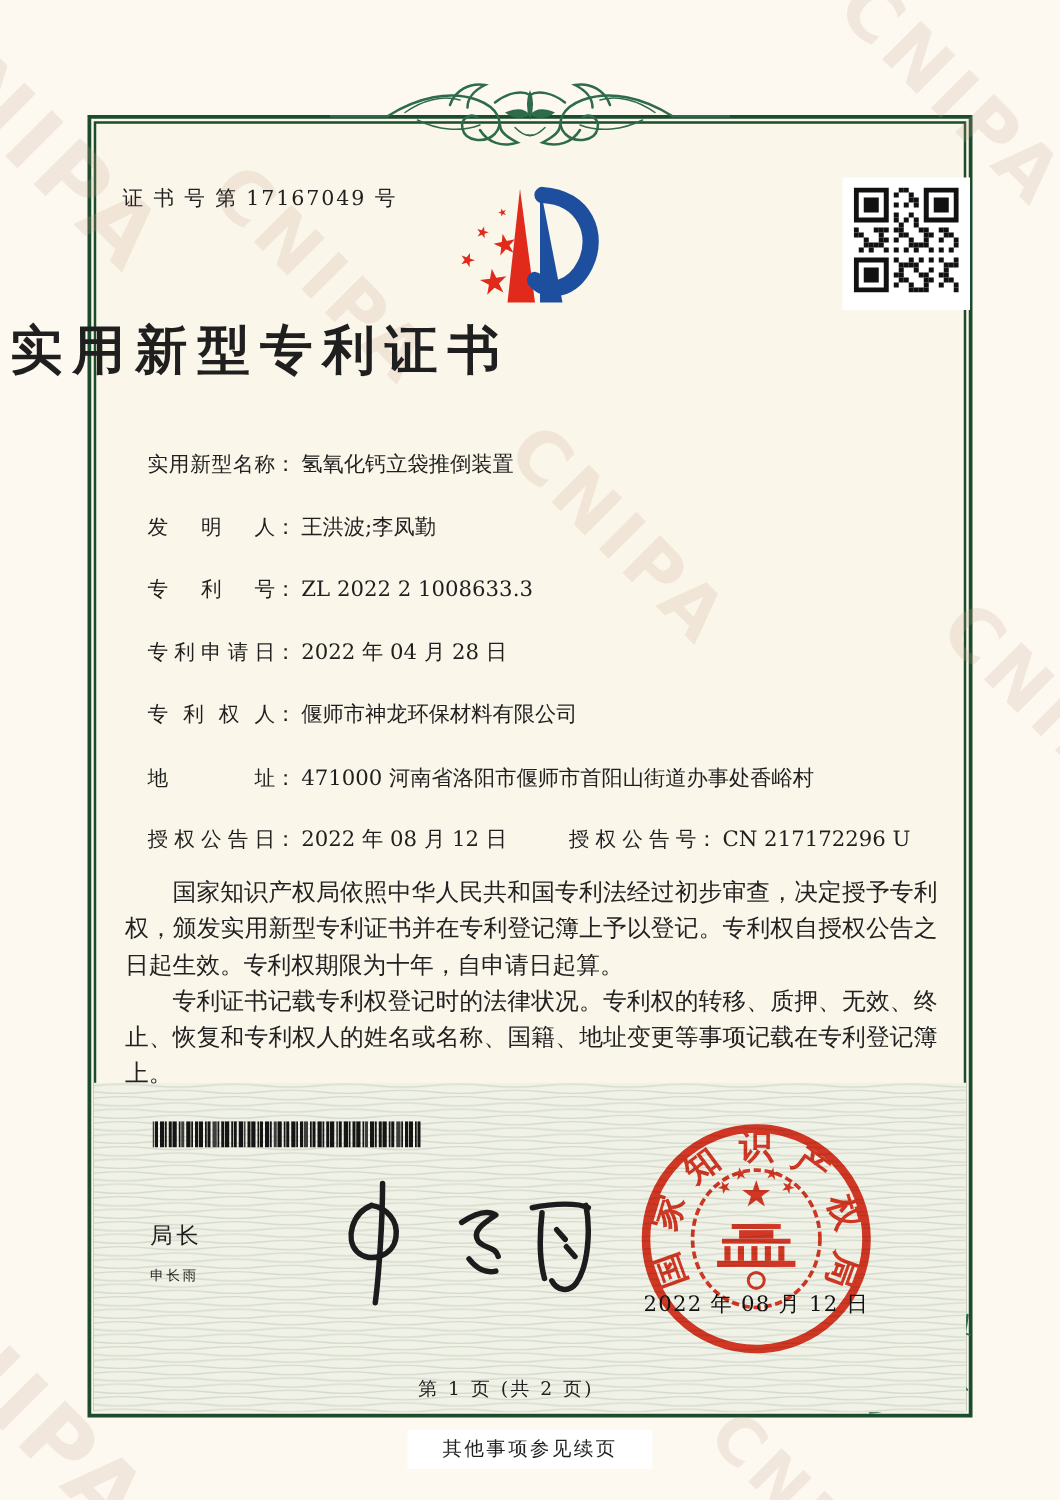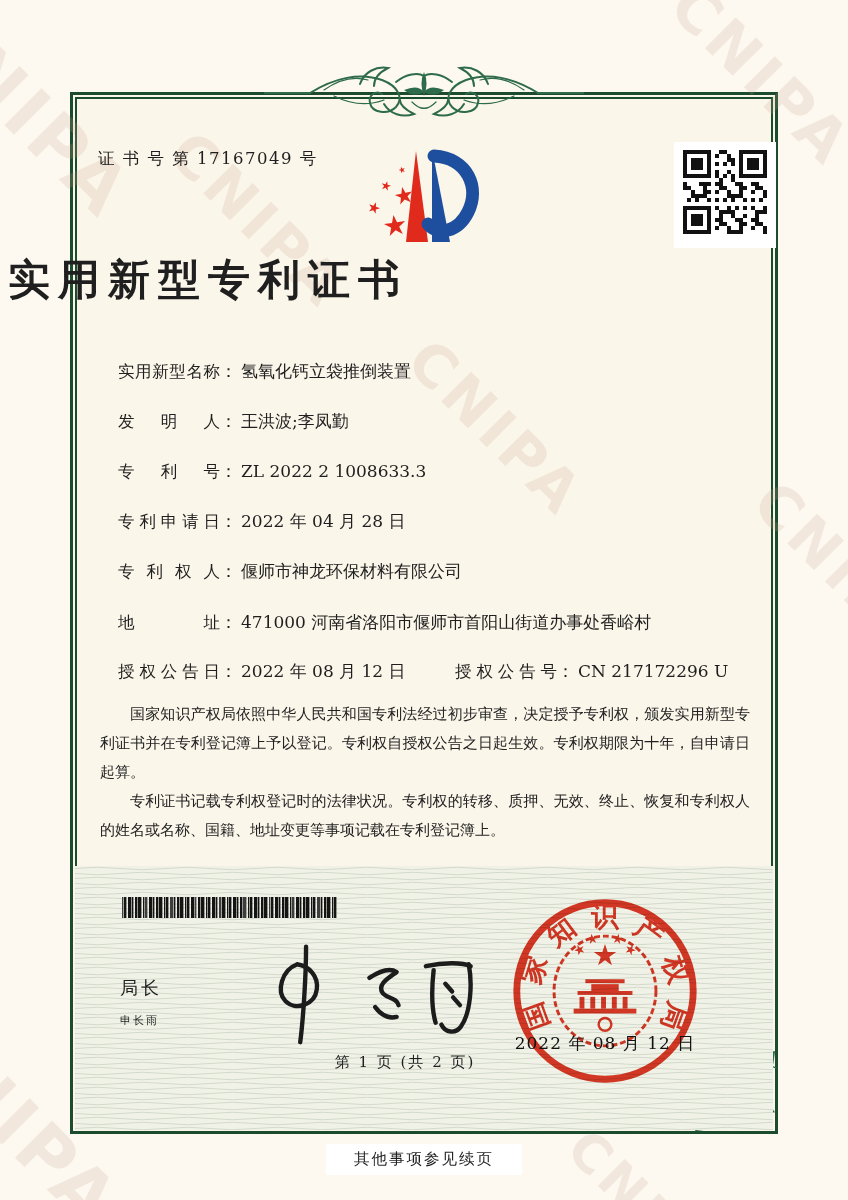--- a/index.html
+++ b/index.html
@@ -22,33 +22,33 @@
   #title{left:0;width:682px;top:252px;text-align:left;font-size:42px;font-weight:700;
          letter-spacing:8px;text-indent:8px;z-index:3;}
   
   .row{position:absolute;left:118px;z-index:3;font-size:17px;white-space:nowrap;}
   .lbl{display:inline-block;width:102px;font-size:16.5px;text-align:justify;
        text-align-last:justify;-moz-text-align-last:justify;vertical-align:baseline;}
   .colon{margin:0 4px 0 0;}
   .val{margin-left:0;}
   .grant2{position:absolute;left:337px;top:0;white-space:nowrap;}
   
-  #body-text{left:100px;top:700px;width:650px;z-index:3;font-size:15px;line-height:29px;
+  #body-text{left:100px;top:700px;width:650px;z-index:3;font-size:19px;line-height:29px;
              text-align:justify;color:#222;}
   #body-text p{margin:0;text-indent:2em;}
   
   #waves{left:75px;top:866px;z-index:2;}
   #barcode{left:122px;top:897px;z-index:3;}
   #director-label{left:120px;top:976px;font-size:18px;letter-spacing:3px;z-index:3;}
   #director-name{left:120px;top:1013px;font-size:11px;letter-spacing:2px;z-index:3;}
   #signature{left:252px;top:937px;z-index:4;}
   #seal{left:507px;top:893px;z-index:4;mix-blend-mode:multiply;opacity:.95;}
   #seal-date{left:512px;top:1032px;width:186px;text-align:center;font-size:17px;
              letter-spacing:1px;color:#111;z-index:5;}
-  #page-info{left:0px;width:810px;top:1053px;text-align:center;font-size:15px;
+  #page-info{left:0px;width:810px;top:1102px;text-align:center;font-size:15px;
              letter-spacing:2px;z-index:3;}
   #note-box{left:50%;transform:translateX(-50%);top:1144px;background:#ffffff;
             padding:5px 28px;font-size:15.5px;letter-spacing:2px;z-index:3;}
   .seal-ch{font-size:28px;font-weight:bold;fill:#dc2f1b;
            font-family:"DejaVu Serif","Liberation Serif",serif;}
 </style>
 </head>
 <body>
 
 <div id="page">

